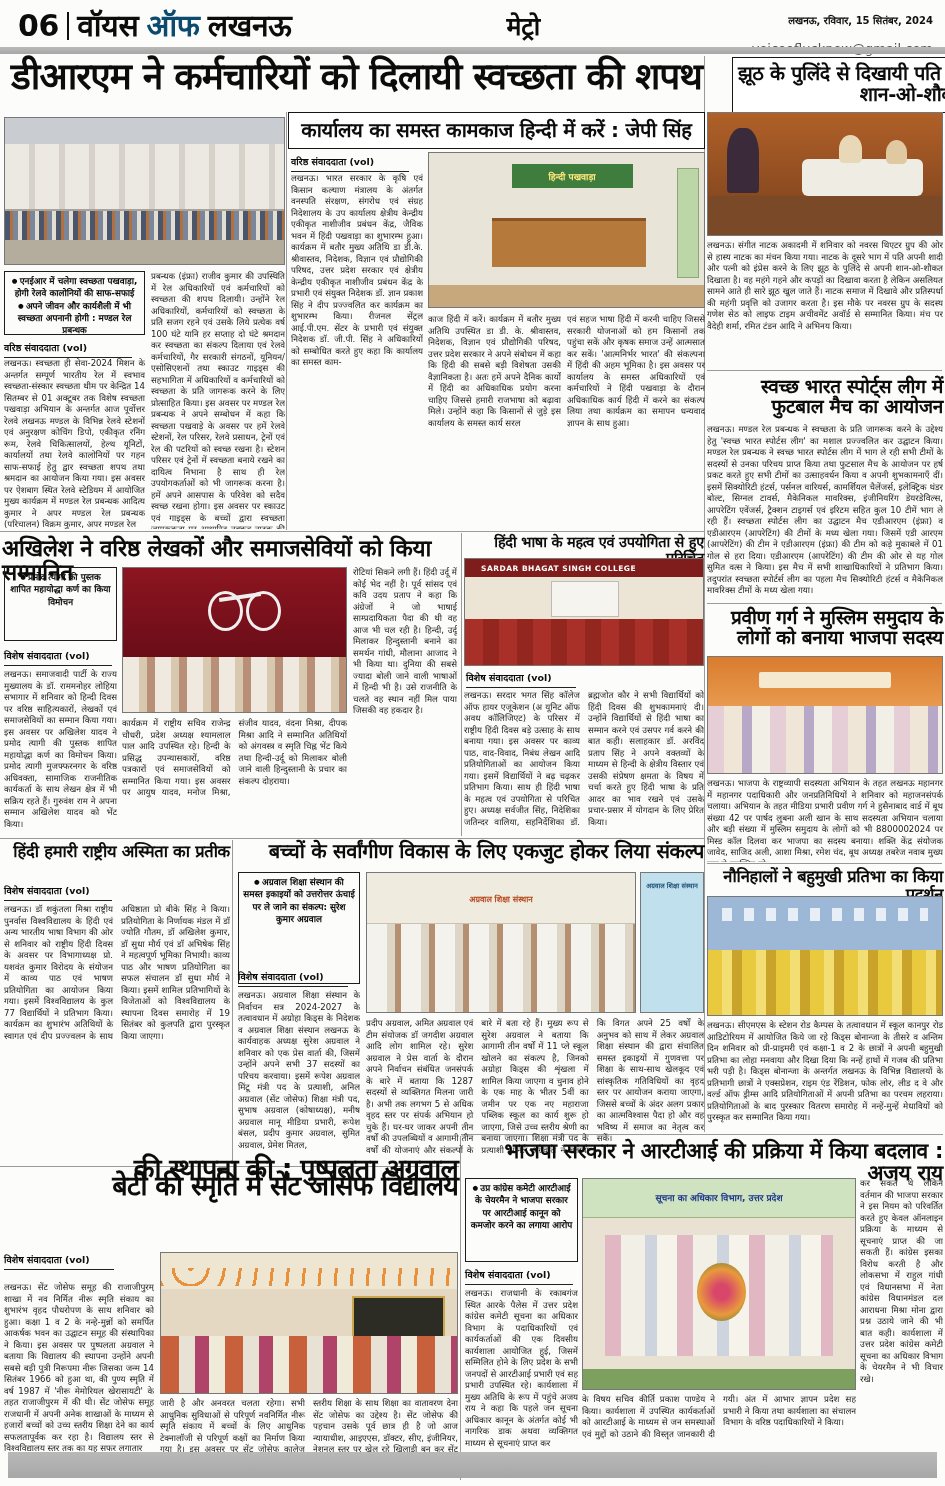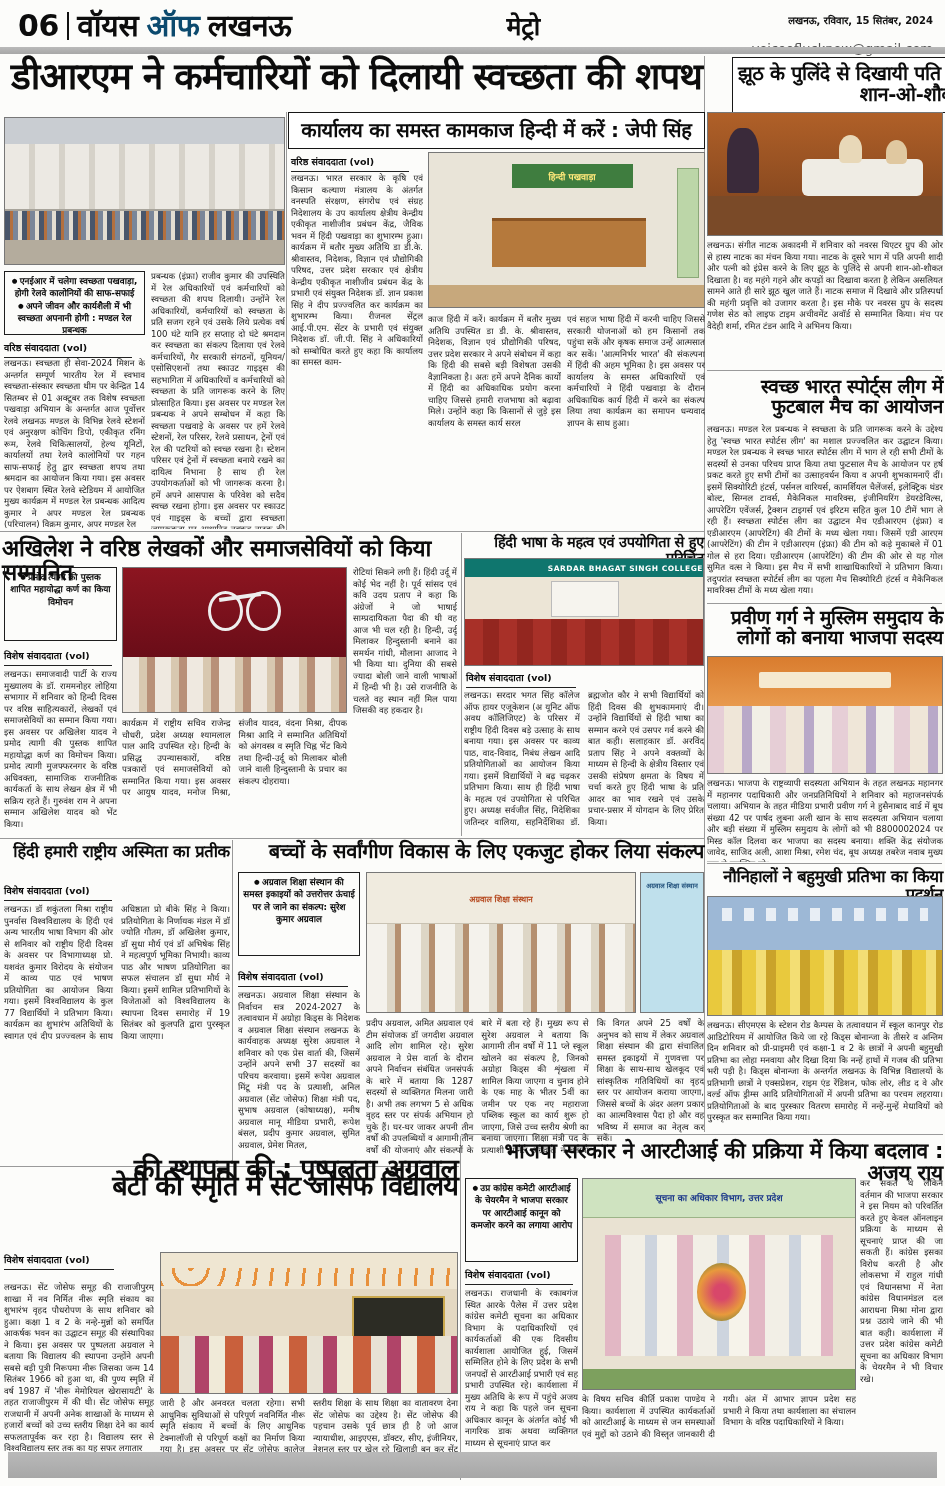--- a/index.html
+++ b/index.html
@@ -136,37 +136,37 @@
       <div style="position:absolute;left:55%;top:26%;width:13%;height:38%;border:3px solid #eee;border-radius:50%;"></div>
       <div style="position:absolute;left:43%;top:30%;width:19%;height:4px;background:#eee;transform:rotate(-8deg);"></div>
     </div>
     <div style="height:38%;background:repeating-linear-gradient(90deg,#efe9e0 0 16px,#d8c8b0 16px 24px,#b89078 24px 32px);"></div>
   </div>
   <div class="abs body-text c2" style="left:122px;top:718px;width:225px;height:118px;">कार्यक्रम में राष्ट्रीय सचिव राजेन्द्र चौधरी, प्रदेश अध्यक्ष श्यामलाल पाल आदि उपस्थित रहे। हिन्दी के प्रसिद्ध उपन्यासकारों, वरिष्ठ पत्रकारों एवं समाजसेवियों को सम्मानित किया गया। इस अवसर पर आयुष यादव, मनोज मिश्रा, संजीव यादव, वंदना मिश्रा, दीपक मिश्रा आदि ने सम्मानित अतिथियों को अंगवस्त्र व स्मृति चिह्न भेंट किये तथा हिन्दी-उर्दू को मिलाकर बोली जाने वाली हिन्दुस्तानी के प्रचार का संकल्प दोहराया।</div>
   <div class="abs body-text" style="left:353px;top:567px;width:104px;height:269px;">रोटियां सिकने लगी हैं। हिंदी उर्दू में कोई भेद नहीं है। पूर्व सांसद एवं कवि उदय प्रताप ने कहा कि अंग्रेजों ने जो भाषाई साम्प्रदायिकता पैदा की थी वह आज भी चल रही है। हिन्दी, उर्दू मिलाकर हिन्दुस्तानी बनाने का समर्थन गांधी, मौलाना आजाद ने भी किया था। दुनिया की सबसे ज्यादा बोली जाने वाली भाषाओं में हिन्दी भी है। उसे राजनीति के चलते वह स्थान नहीं मिल पाया जिसकी वह हकदार है।</div>
 
   <div class="abs hl center" style="left:464px;top:535px;width:240px;font-size:14.5px;">हिंदी भाषा के महत्व एवं उपयोगिता से हुए परिचित</div>
   <div class="abs photo" style="left:464px;top:558px;width:240px;height:108px;">
-    <div style="height:17%;background:#0f766e;display:flex;align-items:center;justify-content:flex-end;padding-left:16px;">
+    <div style="height:17%;background:#7f1d1d;display:flex;align-items:center;justify-content:flex-start;padding-left:16px;">
       <span class="bannertext" style="color:#fff;font-size:7.5px;letter-spacing:0.5px;">SARDAR BHAGAT SINGH COLLEGE</span>
     </div>
     <div style="height:40%;background:#ece5d6;position:relative;">
       <div style="position:absolute;left:36%;top:10%;width:28%;height:80%;background:#f6f4ee;border:1px solid #bbb;"></div>
     </div>
     <div style="height:43%;background:repeating-linear-gradient(90deg,#a83028 0 18px,#93261f 18px 34px);"></div>
   </div>
   <div class="abs byline" style="left:466px;top:671px;width:110px;">विशेष संवाददाता (vol)</div>
   <div class="abs body-text c2" style="left:464px;top:690px;width:240px;height:146px;">लखनऊ। सरदार भगत सिंह कॉलेज ऑफ हायर एजूकेशन (अ यूनिट ऑफ अवध कॉलिजिएट) के परिसर में राष्ट्रीय हिंदी दिवस बड़े उत्साह के साथ बनाया गया। इस अवसर पर काव्य पाठ, वाद-विवाद, निबंध लेखन आदि प्रतियोगिताओं का आयोजन किया गया। इसमें विद्यार्थियों ने बढ़ चढ़कर प्रतिभाग किया। साथ ही हिंदी भाषा के महत्व एवं उपयोगिता से परिचित हुए। अध्यक्ष सर्वजीत सिंह, निदेशिका जतिन्दर वालिया, सहनिर्देशिका डॉ. ब्रह्मजोत कौर ने सभी विद्यार्थियों को हिंदी दिवस की शुभकामनाएं दी। उन्होंने विद्यार्थियों से हिंदी भाषा का सम्मान करने एवं उसपर गर्व करने की बात कही। सलाहकार डॉ. अरविंद प्रताप सिंह ने अपने वक्तव्यों के माध्यम से हिन्दी के क्षेत्रीय विस्तार एवं उसकी संप्रेषण क्षमता के विषय में चर्चा करते हुए हिंदी भाषा के प्रति आदर का भाव रखने एवं उसके प्रचार-प्रसार में योगदान के लिए प्रेरित किया।</div>
 
   <div class="abs hl center" style="left:0;top:843px;width:230px;font-size:16.5px;">हिंदी हमारी राष्ट्रीय अस्मिता का प्रतीक</div>
   <div class="abs byline" style="left:4px;top:884px;width:108px;">विशेष संवाददाता (vol)</div>
   <div class="abs body-text c2" style="left:4px;top:904px;width:226px;height:258px;">लखनऊ। डॉ शकुंतला मिश्रा राष्ट्रीय पुनर्वास विश्वविद्यालय के हिंदी एवं अन्य भारतीय भाषा विभाग की ओर से शनिवार को राष्ट्रीय हिंदी दिवस के अवसर पर विभागाध्यक्ष प्रो. यशवंत कुमार विरोदय के संयोजन में काव्य पाठ एवं भाषण प्रतियोगिता का आयोजन किया गया। इसमें विश्वविद्यालय के कुल 77 विद्यार्थियों ने प्रतिभाग किया। कार्यक्रम का शुभारंभ अतिथियों के स्वागत एवं दीप प्रज्ज्वलन के साथ अधिष्ठाता प्रो बीके सिंह ने किया। प्रतियोगिता के निर्णायक मंडल में डॉ ज्योति गौतम, डॉ अखिलेश कुमार, डॉ सुधा मौर्य एवं डॉ अभिषेक सिंह ने महत्वपूर्ण भूमिका निभायी। काव्य पाठ और भाषण प्रतियोगिता का सफल संचालन डॉ सुधा मौर्य ने किया। इसमें शामिल प्रतिभागियों के विजेताओं को विश्वविद्यालय के स्थापना दिवस समारोह में 19 सितंबर को कुलपति द्वारा पुरस्कृत किया जाएगा।</div>
 
   <div class="abs hl center" style="left:236px;top:841px;width:468px;font-size:20px;">बच्चों के सर्वांगीण विकास के लिए एकजुट होकर लिया संकल्प</div>
-  <div class="abs bbox" style="left:238px;top:872px;width:122px;height:84px;">
+  <div class="abs bbox" style="left:238px;top:872px;width:122px;height:112px;">
     <span class="bi">अग्रवाल शिक्षा संस्थान की समस्त इकाइयों को उत्तरोत्तर ऊंचाई पर ले जाने का संकल्प: सुरेश कुमार अग्रवाल</span>
   </div>
   <div class="abs byline" style="left:238px;top:970px;width:110px;">विशेष संवाददाता (vol)</div>
   <div class="abs body-text" style="left:238px;top:990px;width:122px;height:172px;">लखनऊ। अग्रवाल शिक्षा संस्थान के निर्वाचन सत्र 2024-2027 के तत्वावधान में अग्रोहा किड्स के निदेशक व अग्रवाल शिक्षा संस्थान लखनऊ के कार्यवाहक अध्यक्ष सुरेश अग्रवाल ने शनिवार को एक प्रेस वार्ता की, जिसमें उन्होंने अपने सभी 37 सदस्यों का परिचय करवाया। इसमें रूपेश अग्रवाल मिंटू मंत्री पद के प्रत्याशी, अनिल अग्रवाल (सेंट जोसेफ) शिक्षा मंत्री पद, सुभाष अग्रवाल (कोषाध्यक्ष), मनीष अग्रवाल मानू मीडिया प्रभारी, रूपेश बंसल, प्रदीप कुमार अग्रवाल, सुमित अग्रवाल, प्रेमेश मितल,</div>
   <div class="abs photo" style="left:366px;top:872px;width:270px;height:141px;">
     <div style="height:36%;background:#f0ebdf;display:flex;align-items:center;justify-content:center;border-bottom:1px solid #c9c2b2;">
       <span class="bannertext" style="color:#b5481e;font-size:8px;">अग्रवाल शिक्षा संस्थान</span>
     </div>
     <div style="height:64%;background:repeating-linear-gradient(90deg,#f4f2ec 0 20px,#ddd6c6 20px 28px,#b59070 28px 34px);"></div>
   </div>

